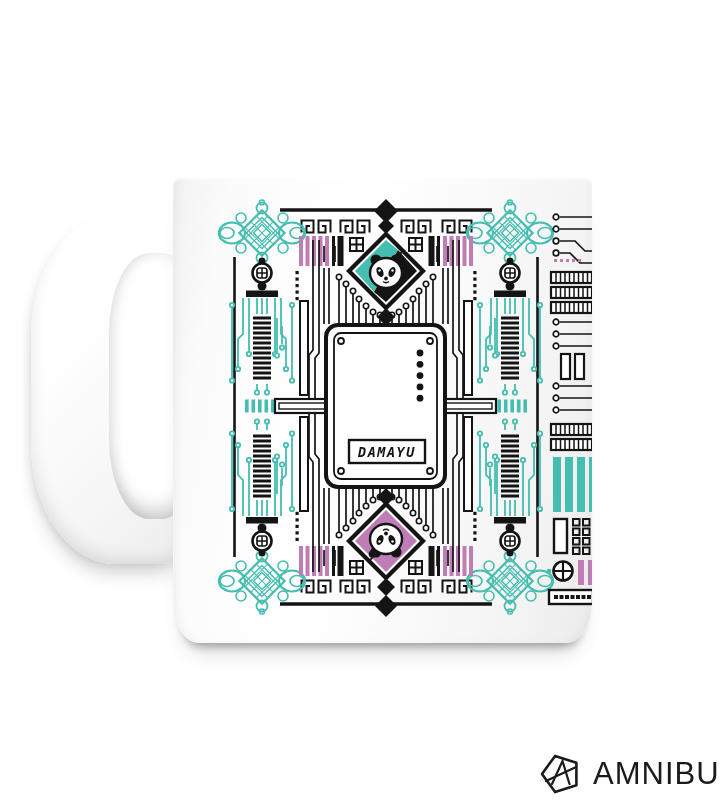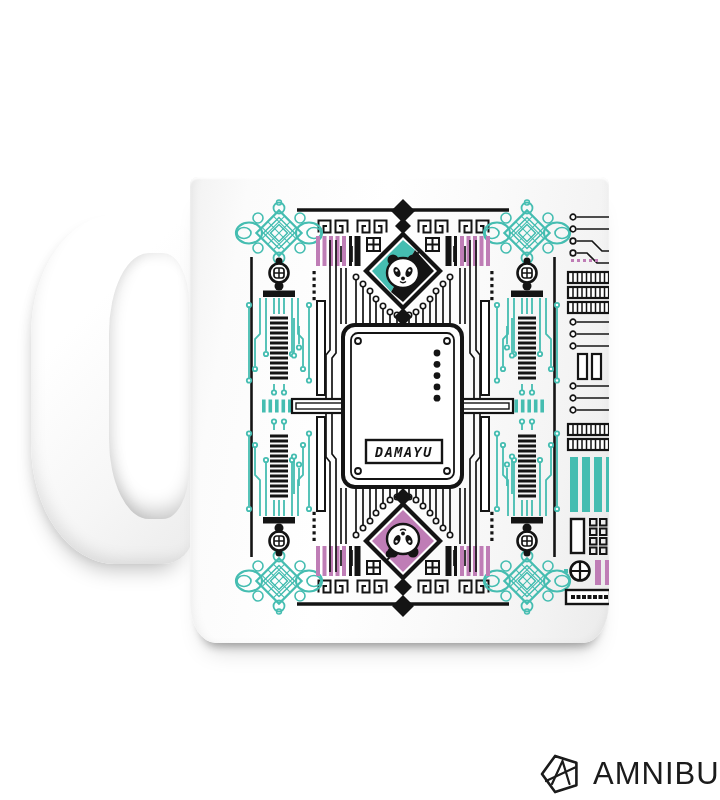--- a/index.html
+++ b/index.html
@@ -26,21 +26,21 @@
   .handle-hole{
     position:absolute;left:78px;top:38px;width:80px;height:266px;
     background:#ffffff;
     border-radius:40px 26px 26px 40px / 80px 50px 50px 80px;
     box-shadow:inset 0 -18px 20px -10px rgba(0,0,0,0.22),
                inset 12px 0 14px -8px rgba(0,0,0,0.10),
                inset 0 12px 12px -8px rgba(0,0,0,0.06);
   }
   
   .mug{
-    position:absolute;left:190px;top:177px;width:419px;height:466px;
+    position:absolute;left:173px;top:177px;width:419px;height:466px;
     background:linear-gradient(100deg,#f2f2f2 0%,#fbfbfb 12%,#ffffff 40%,#fafafa 62%,#f3f3f3 85%,#ebebeb 100%);
     border-radius:8px 8px 26px 26px / 8px 8px 40px 40px;
     box-shadow:0 12px 10px -9px rgba(0,0,0,0.32),
                0 20px 24px -14px rgba(0,0,0,0.18),
                inset 0 2px 2px rgba(255,255,255,0.9),
                inset 10px 0 12px -9px rgba(0,0,0,0.08),
                inset -6px -4px 10px -6px rgba(0,0,0,0.05);
     overflow:hidden;
   }
   .mug svg{display:block;}

